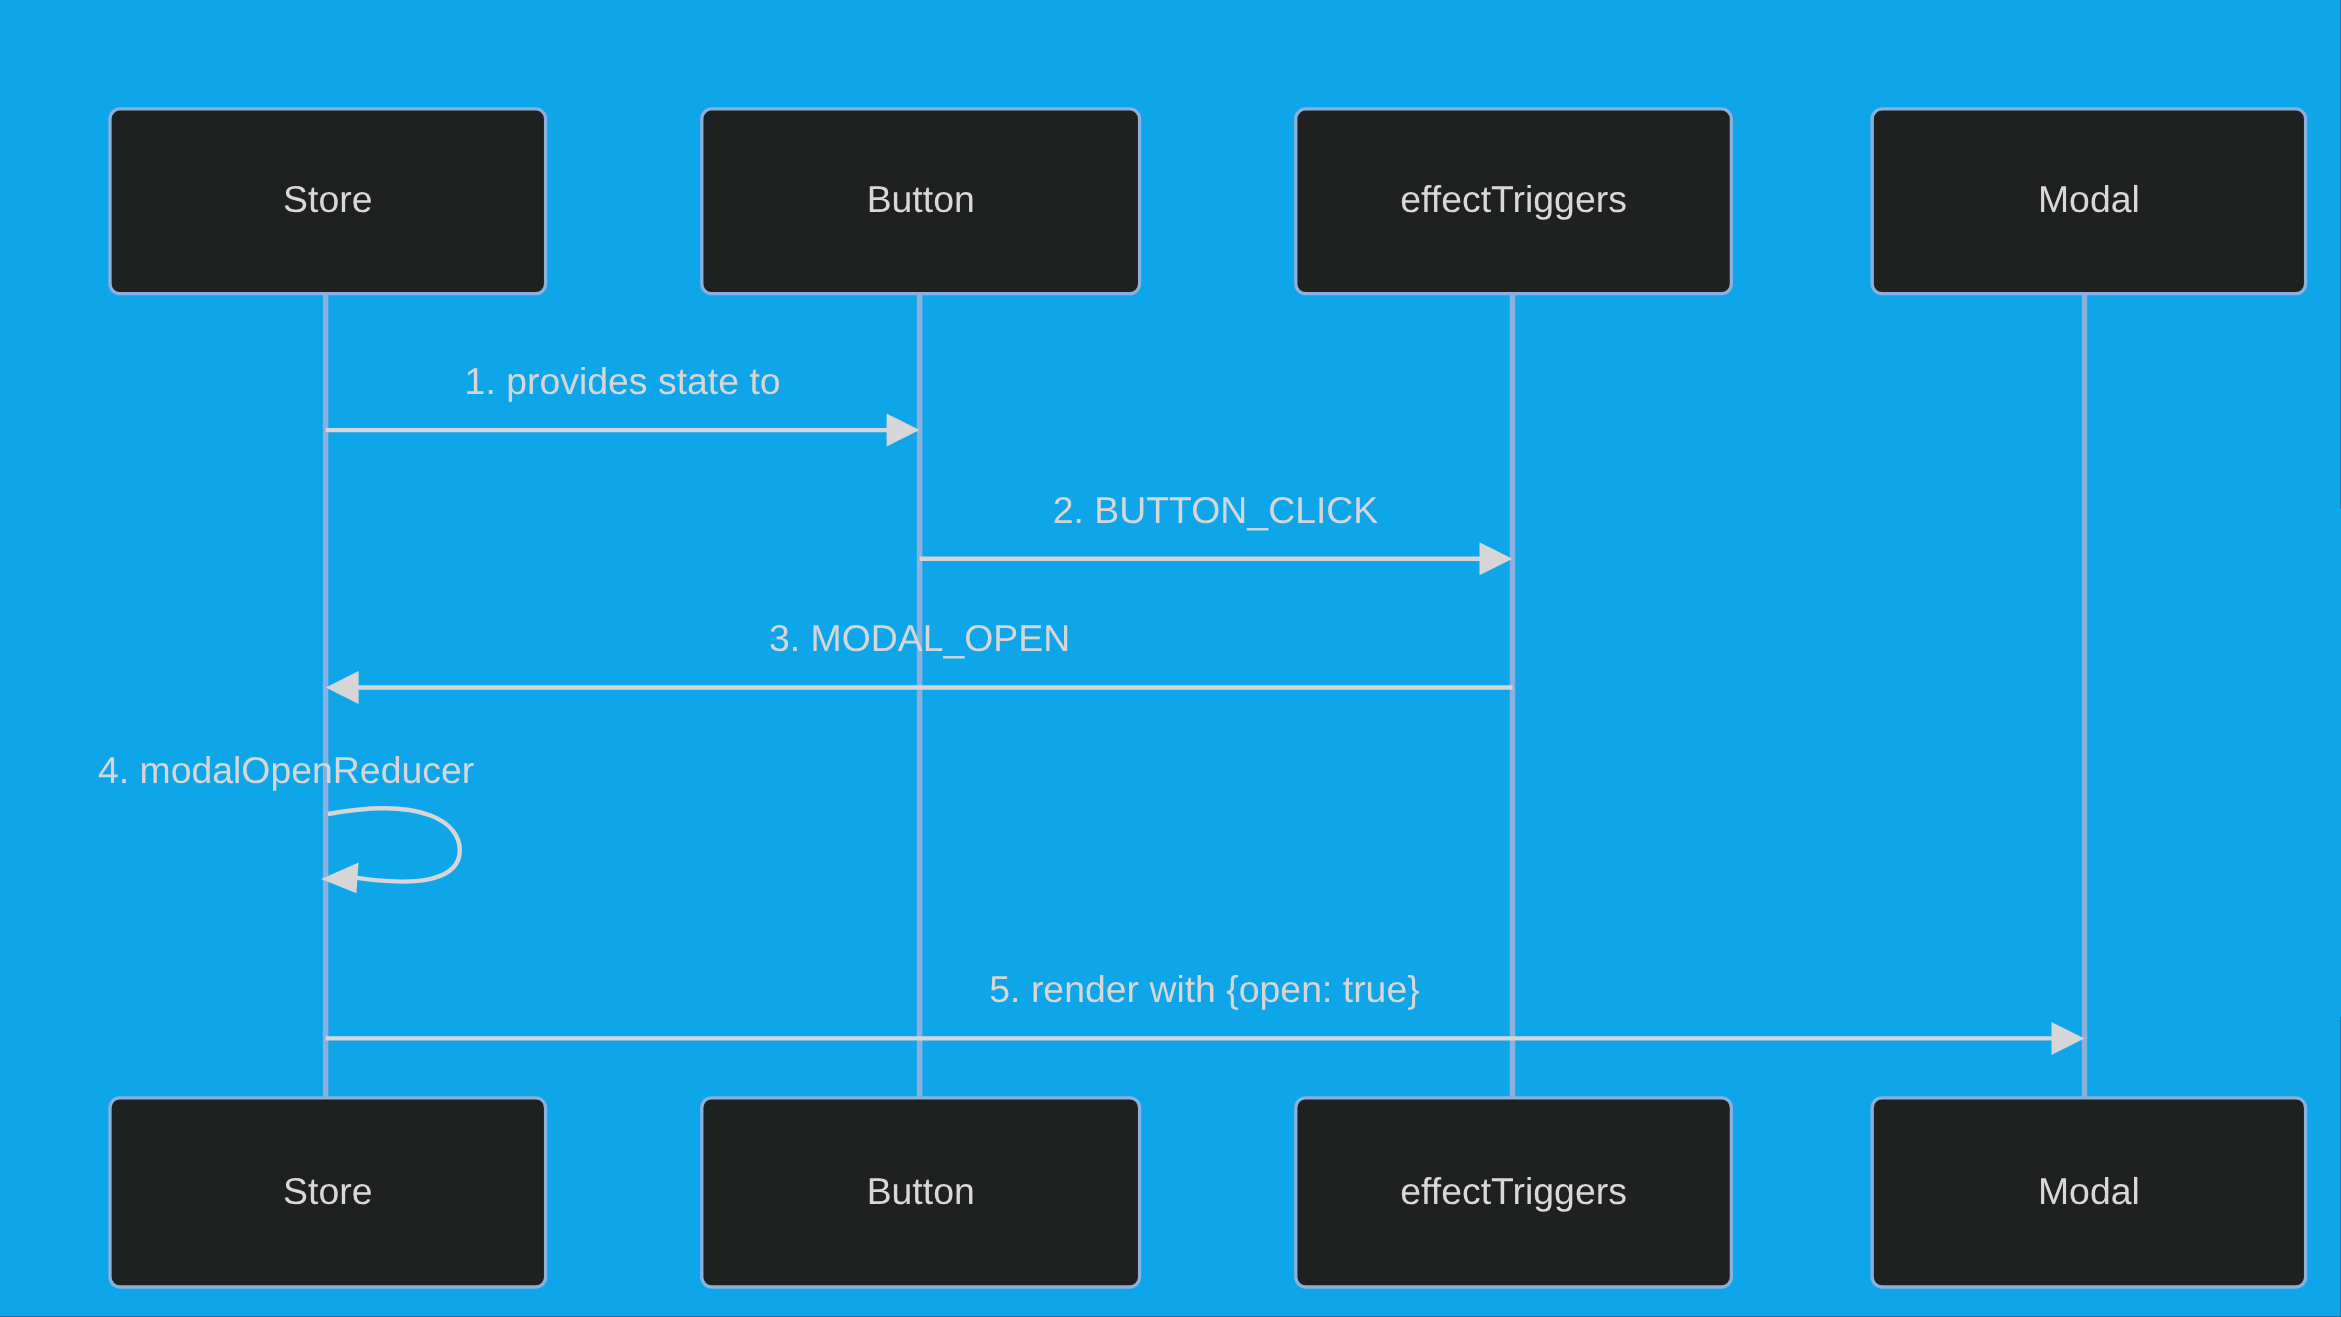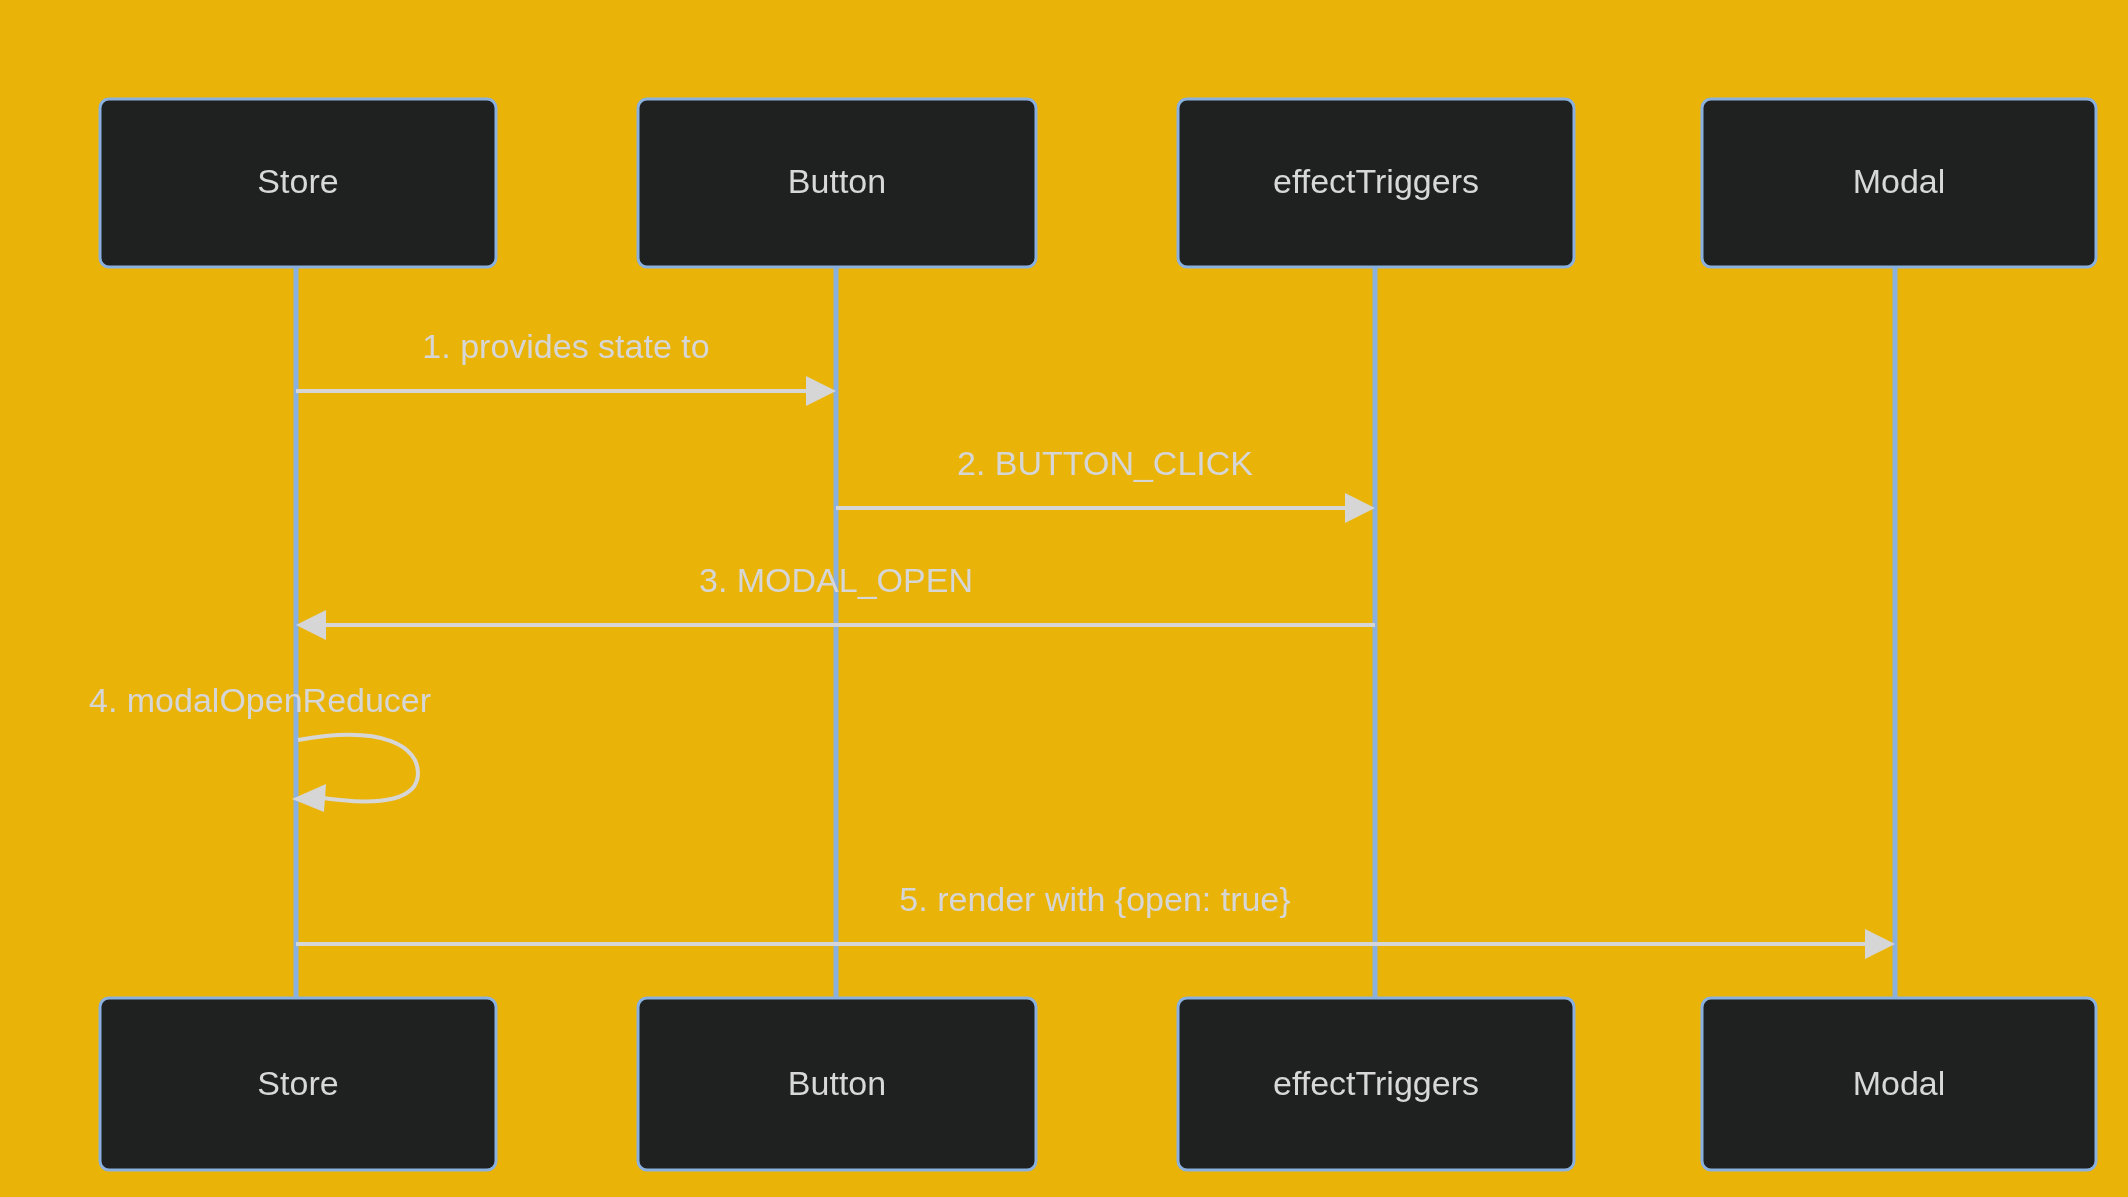--- a/index.html
+++ b/index.html
@@ -4,21 +4,21 @@
 <style>
   html, body {
     margin: 0;
     padding: 0;
     background: #282c3c;
   }
   #canvas {
     position: relative;
     width: 2128px;
     height: 1197px;
-    background: #eab308;
+    background: #0ea5e9;
     overflow: hidden;
     font-family: "Liberation Sans", "DejaVu Sans", sans-serif;
   }
   #diagram-svg {
     position: absolute;
     top: 0;
     left: 0;
     width: 2128px;
     height: 1197px;
     display: block;

